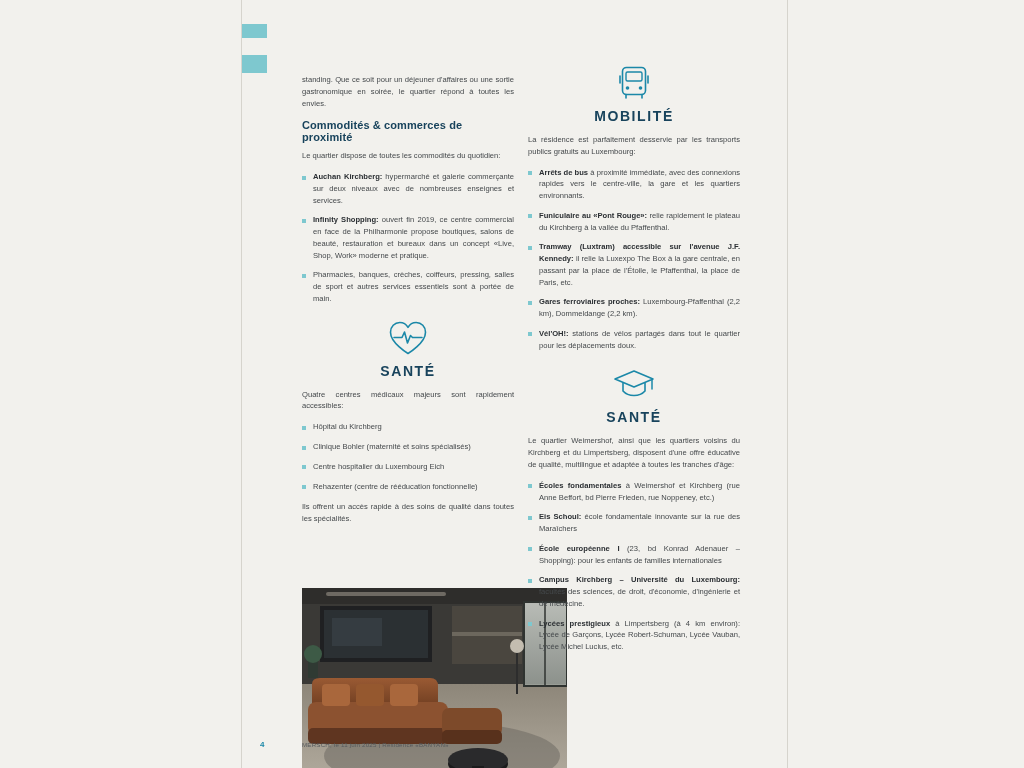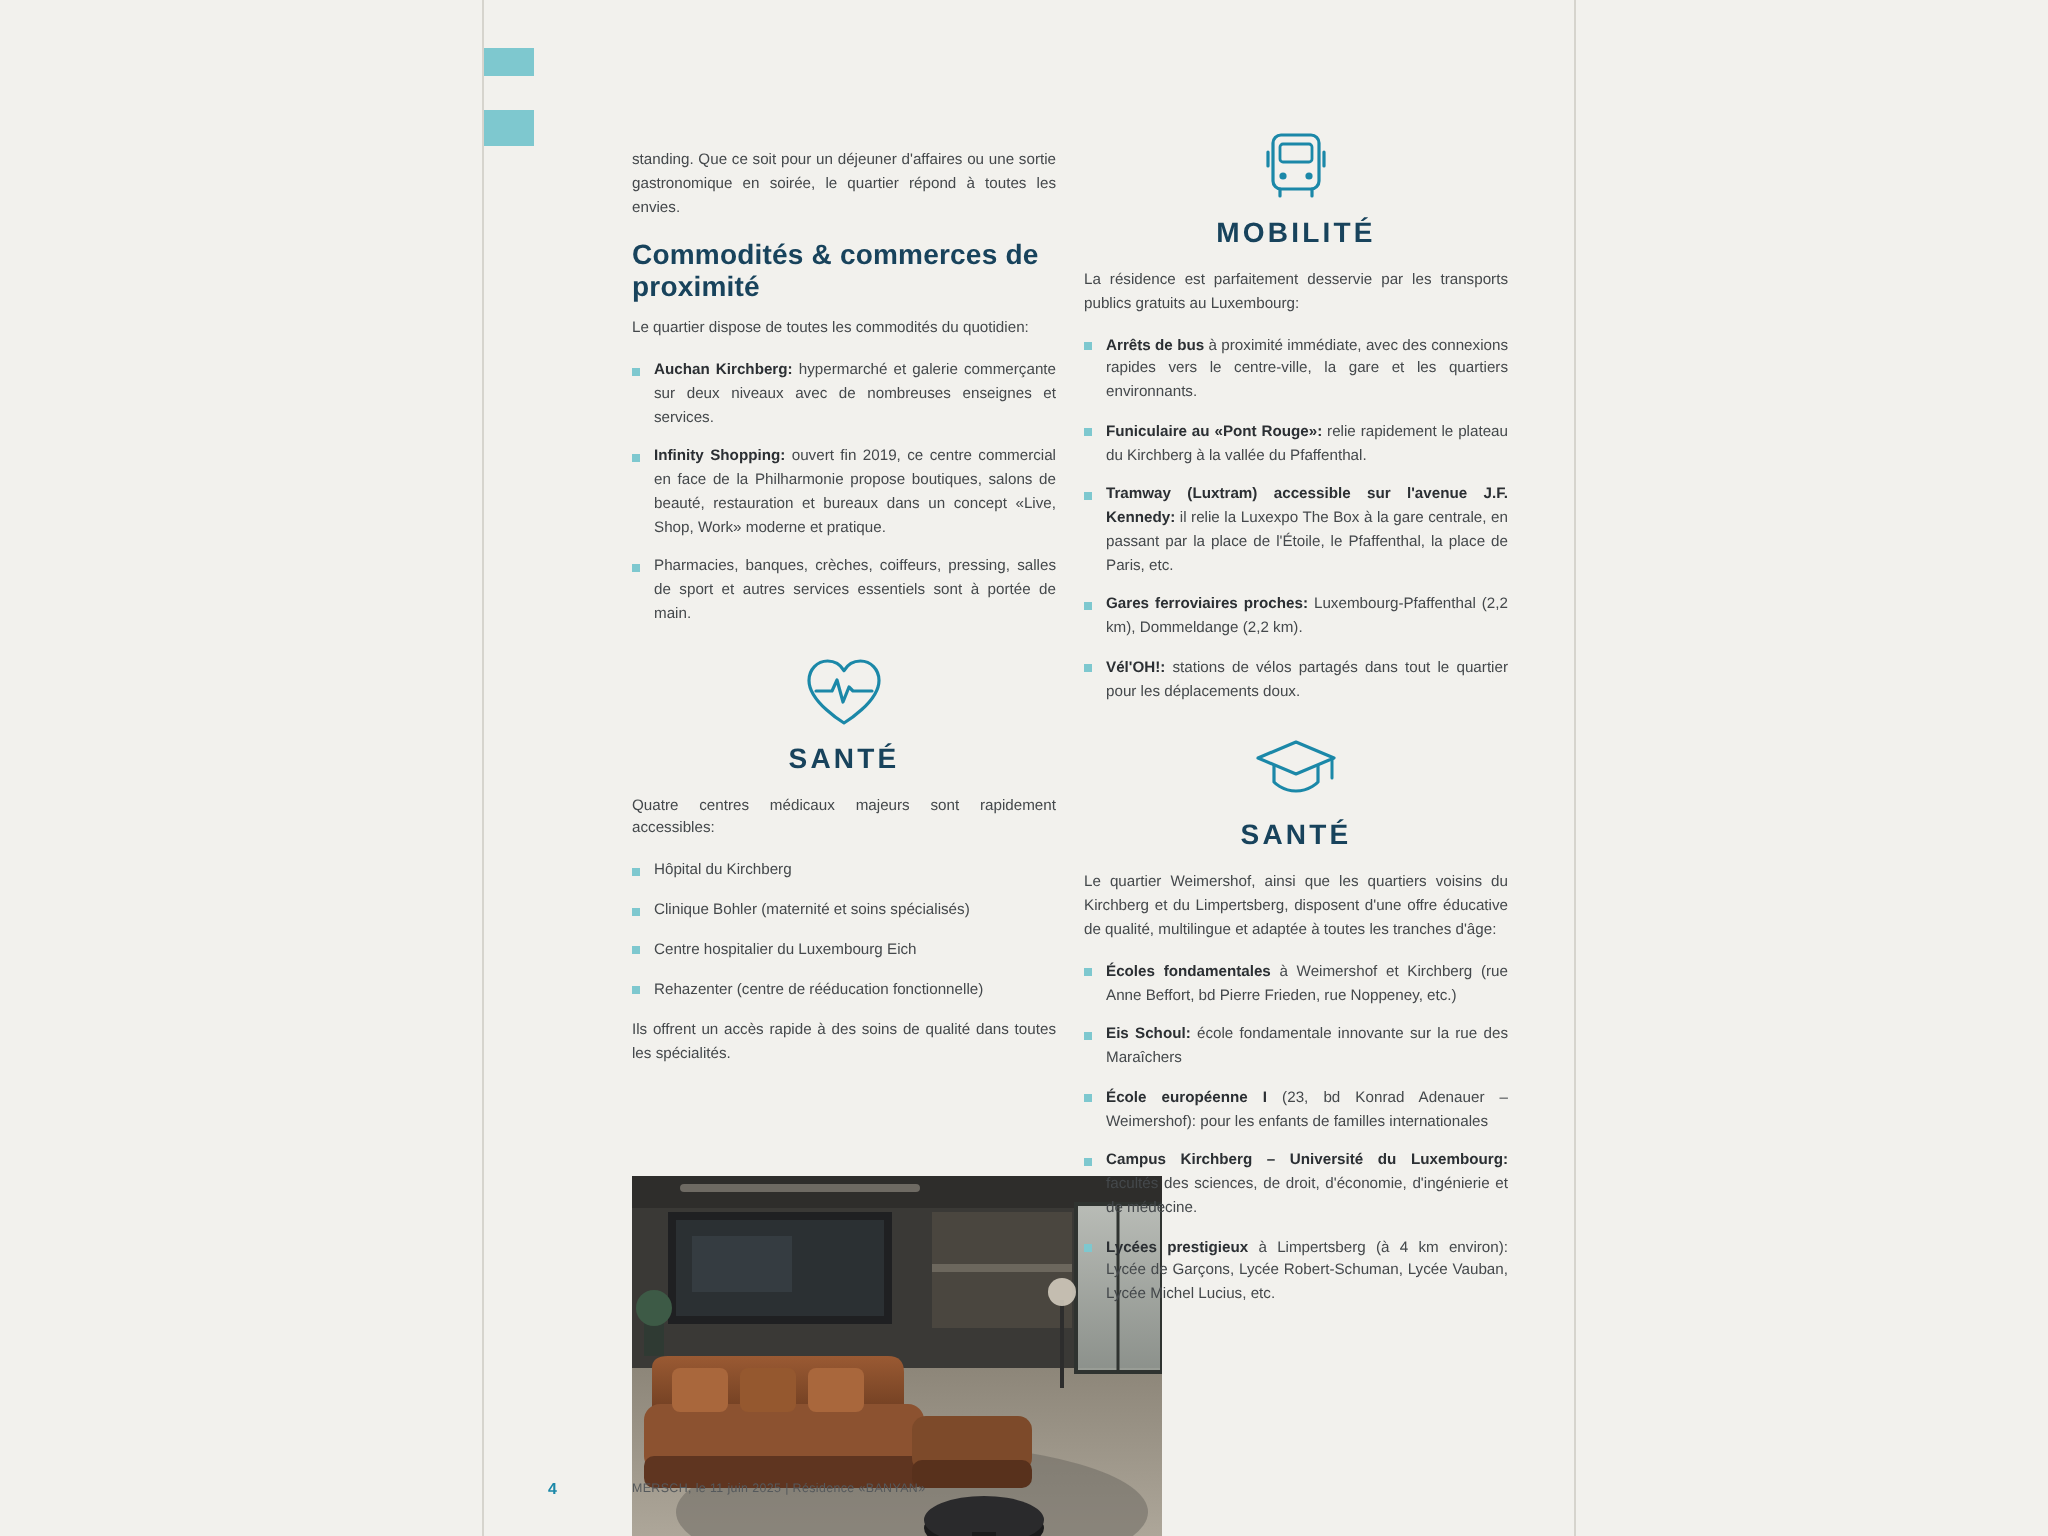--- a/index.html
+++ b/index.html
@@ -31,21 +31,21 @@
     width: 1px;
     background: #d6d4cd;
     top: 0;
     bottom: 0;
   }
   .rule-left { left: 241px; }
   .rule-right { left: 787px; }
 
   .content {
     position: absolute;
-    left: 254px;
+    left: 240px;
     top: 0;
     width: 546px;
     height: 768px;
     padding-left: 28px;
   }
 
   .col {
     position: absolute;
     width: 212px;
     top: 74px;
@@ -59,21 +59,21 @@
 
   .body-text {
     font-size: 7.6px;
     line-height: 1.55;
     color: #44484b;
     margin: 0 0 9px 0;
     text-align: justify;
   }
 
   .section-head {
-    font-size: 14px;
+    font-size: 11px;
     font-weight: bold;
     color: #18435c;
     margin: 10px 0 7px 0;
     letter-spacing: 0.1px;
   }
 
   ul.bullets {
     list-style: none;
     margin: 0 0 9px 0;
     padding: 0;
@@ -295,21 +295,21 @@
           </svg>
         </span>
         <div class="icon-title">SANTÉ</div>
       </div>
 
       <p class="body-text">Le quartier Weimershof, ainsi que les quartiers voisins du Kirchberg et du Limpertsberg, disposent d'une offre éducative de qualité, multilingue et adaptée à toutes les tranches d'âge:</p>
 
       <ul class="bullets">
         <li><span class="b-strong">Écoles fondamentales</span><span> à Weimershof et Kirchberg (rue Anne Beffort, bd Pierre Frieden, rue Noppeney, etc.)</span></li>
         <li><span class="b-strong">Eis Schoul:</span><span> école fondamentale innovante sur la rue des Maraîchers</span></li>
-        <li><span class="b-strong">École européenne I</span><span> (23, bd Konrad Adenauer – Weimershof): pour les enfants de familles internationales</span></li>
+        <li><span class="b-strong">École européenne I</span><span> (23, bd Konrad Adenauer – Shopping): pour les enfants de familles internationales</span></li>
         <li><span class="b-strong">Campus Kirchberg – Université du Luxembourg:</span><span> facultés des sciences, de droit, d'économie, d'ingénierie et de médecine.</span></li>
         <li><span class="b-strong">Lycées prestigieux</span><span> à Limpertsberg (à 4 km environ): Lycée de Garçons, Lycée Robert-Schuman, Lycée Vauban, Lycée Michel Lucius, etc.</span></li>
       </ul>
     </div>
 
     <div class="footer-num" style="left:20px;">4</div>
     <div class="footer-text" style="left:62px;">MERSCH, le 11 juin 2025  |  Résidence «BANYAN»</div>
 
   </div>
 </div>

